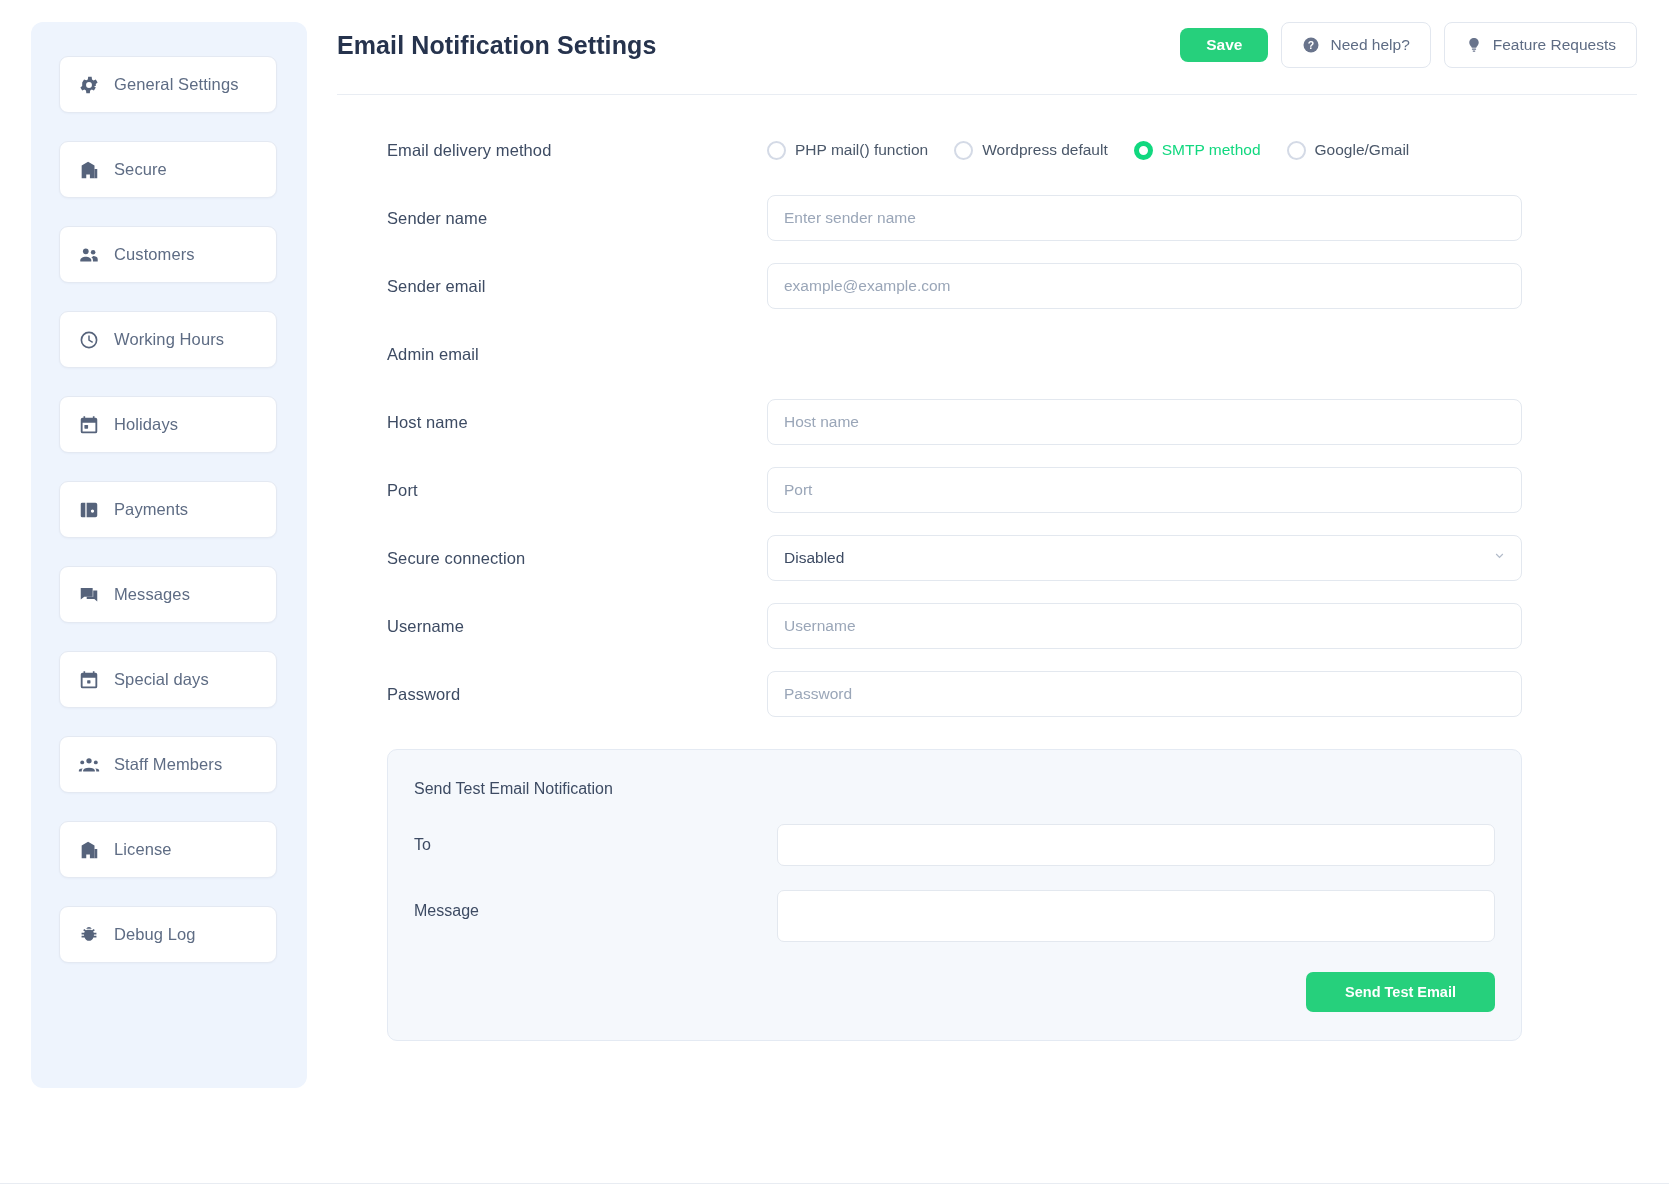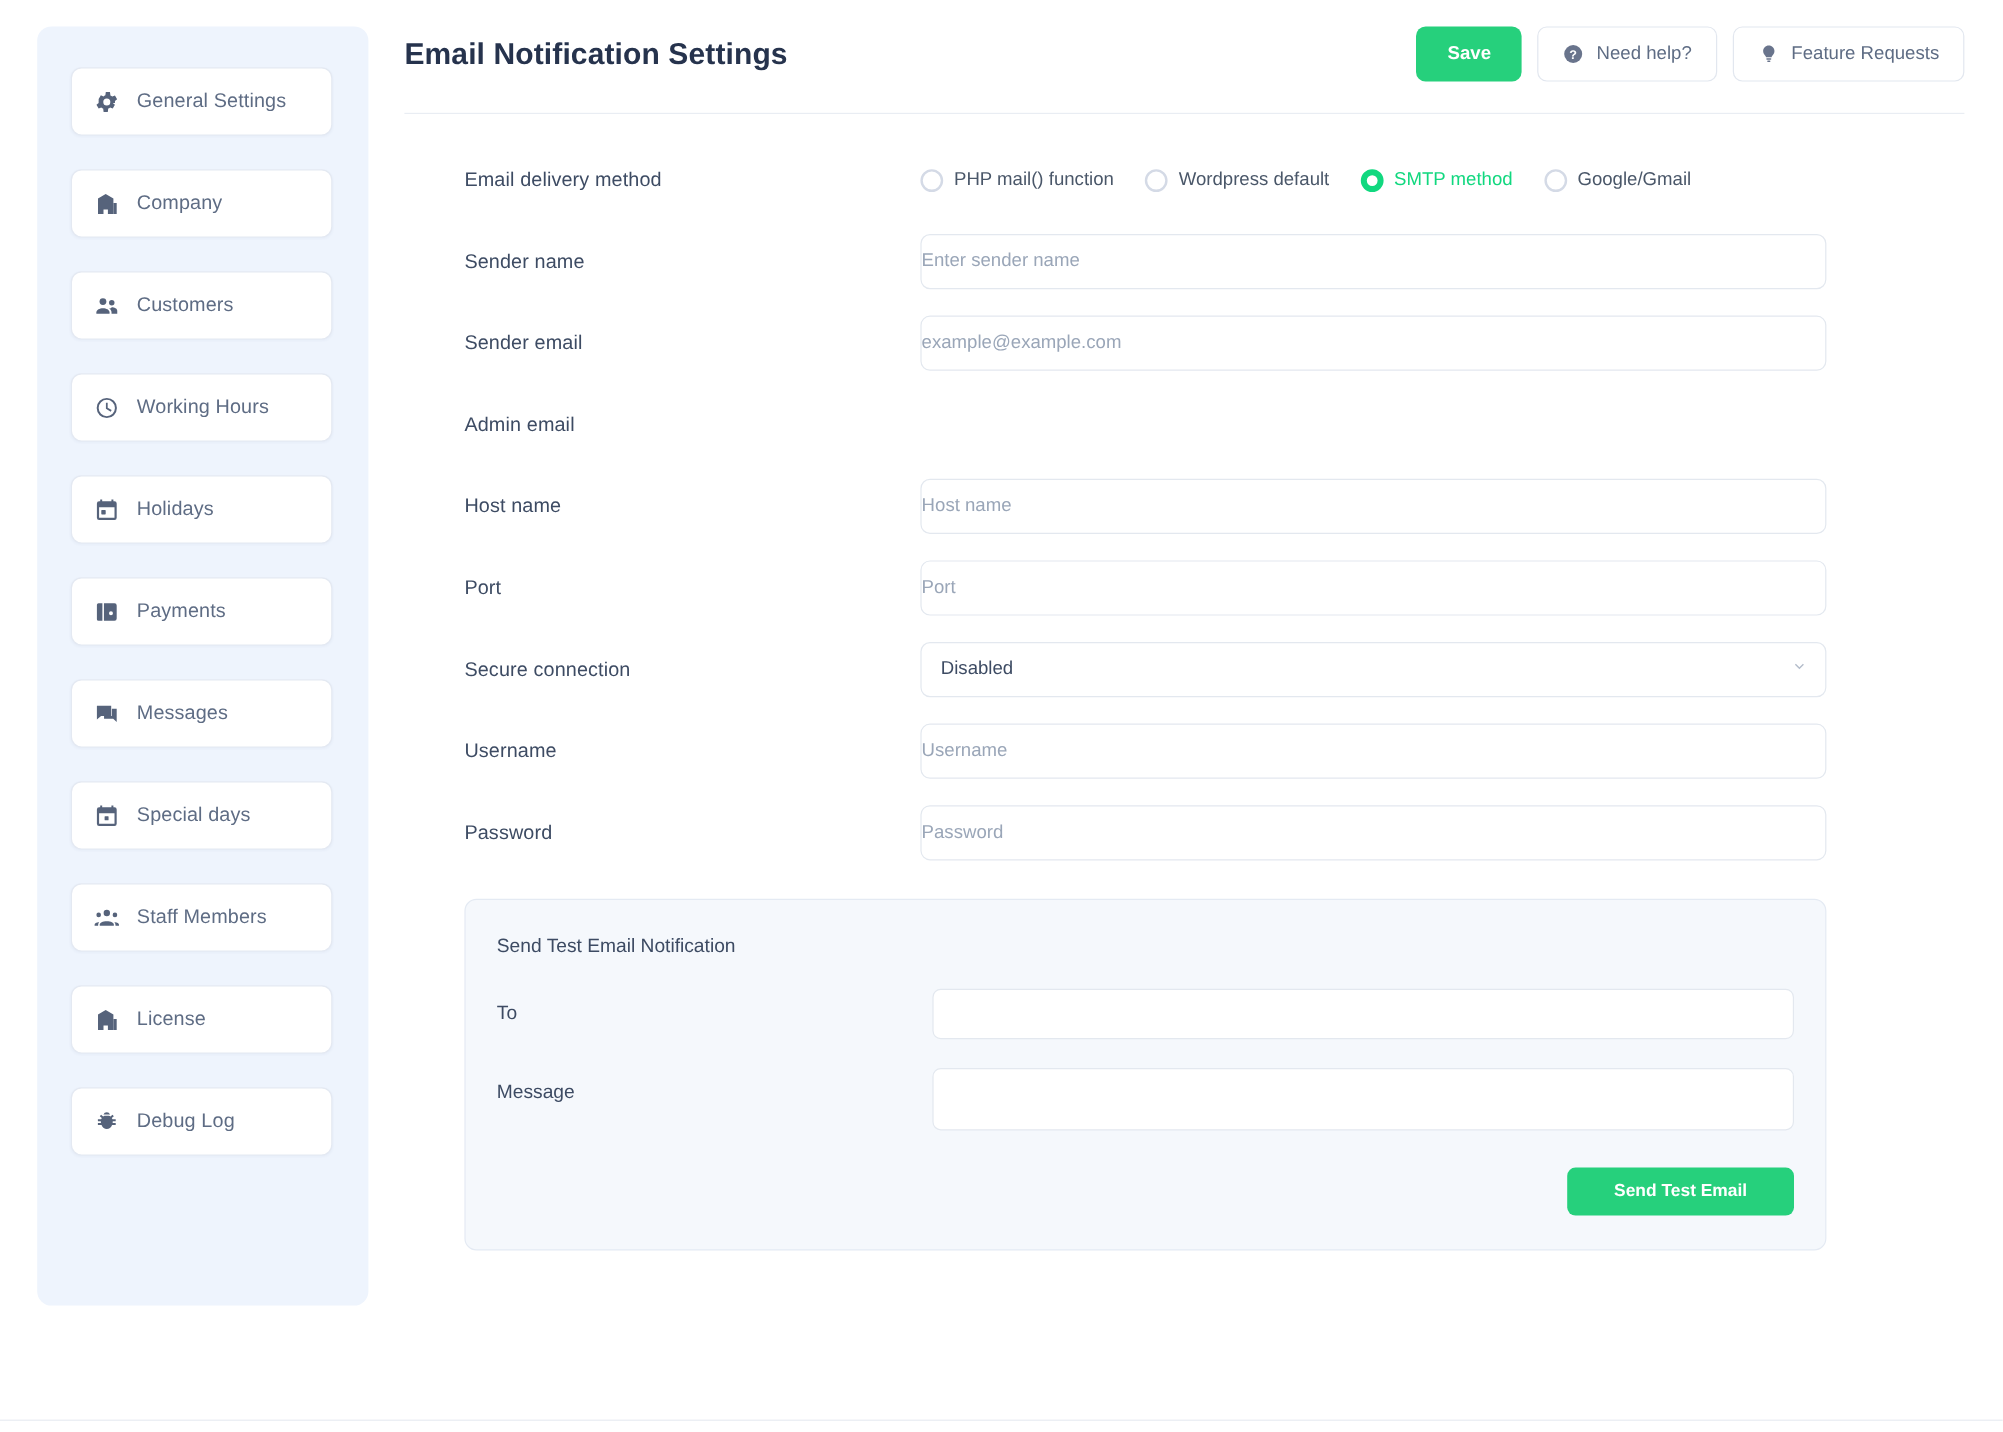--- a/index.html
+++ b/index.html
@@ -101,21 +101,21 @@
   .topbar-actions { display: flex; align-items: center; gap: 13px; }
 
   .btn-save {
     background: #26d07c;
     color: #fff;
     font-size: 15.5px;
     font-weight: bold;
     border: none;
     border-radius: 8px;
     padding: 0 26px;
-    height: 46px;
+    height: 34px;
     cursor: pointer;
     font-family: "Liberation Sans", sans-serif;
   }
 
   .btn-ghost {
     display: flex;
     align-items: center;
     gap: 10px;
     background: #fff;
     color: #5e6c84;
@@ -150,21 +150,21 @@
     letter-spacing: 0.1px;
   }
 
   .form-control { flex: 1 1 auto; min-width: 0; max-width: 755px; }
 
   .txt {
     width: 100%;
     height: 46px;
     border: 1px solid #e3e8ef;
     border-radius: 8px;
-    padding: 0 0;
+    padding: 0 16px;
     font-size: 15.5px;
     color: #3d4b63;
     background: #fff;
     font-family: "Liberation Sans", sans-serif;
     outline: none;
   }
   .txt::placeholder { color: #9aa6b8; }
 
   .select-wrap { position: relative; width: 100%; }
   .select-box {
@@ -290,21 +290,21 @@
           </span>
           <span class="nav-label">General Settings</span>
         </div>
         <div class="nav-item">
           <span class="nav-icon">
             <svg width="22" height="22" viewBox="0 0 24 24">
               <path d="M4 21V7l7-4 7 4v14h-5v-4h-4v4H4zm3-9h2v2H7v-2zm4 0h2v2h-2v-2zm4 0h2v2h-2v-2zM7 8h2v2H7V8zm4 0h2v2h-2V8zm4 0h2v2h-2V8z"></path>
               <path d="M18 21V11h3v10h-3zm1-7h1v1h-1v-1z"></path>
             </svg>
           </span>
-          <span class="nav-label">Company</span>
+          <span class="nav-label">Secure</span>
         </div>
         <div class="nav-item">
           <span class="nav-icon">
             <svg width="22" height="22" viewBox="0 0 24 24">
               <circle cx="8.5" cy="8" r="3.1"></circle>
               <circle cx="16.5" cy="9" r="2.5"></circle>
               <path d="M2.5 19v-1.2c0-2.4 3-3.8 6-3.8s6 1.4 6 3.8V19h-12z"></path>
               <path d="M16.5 13.2c2.3 0 5 1.1 5 3.1V19h-5.2v-1.2c0-1.6-.8-2.8-2-3.6.4-.1.8-.1 1.2 0z"></path>
             </svg>
           </span>

